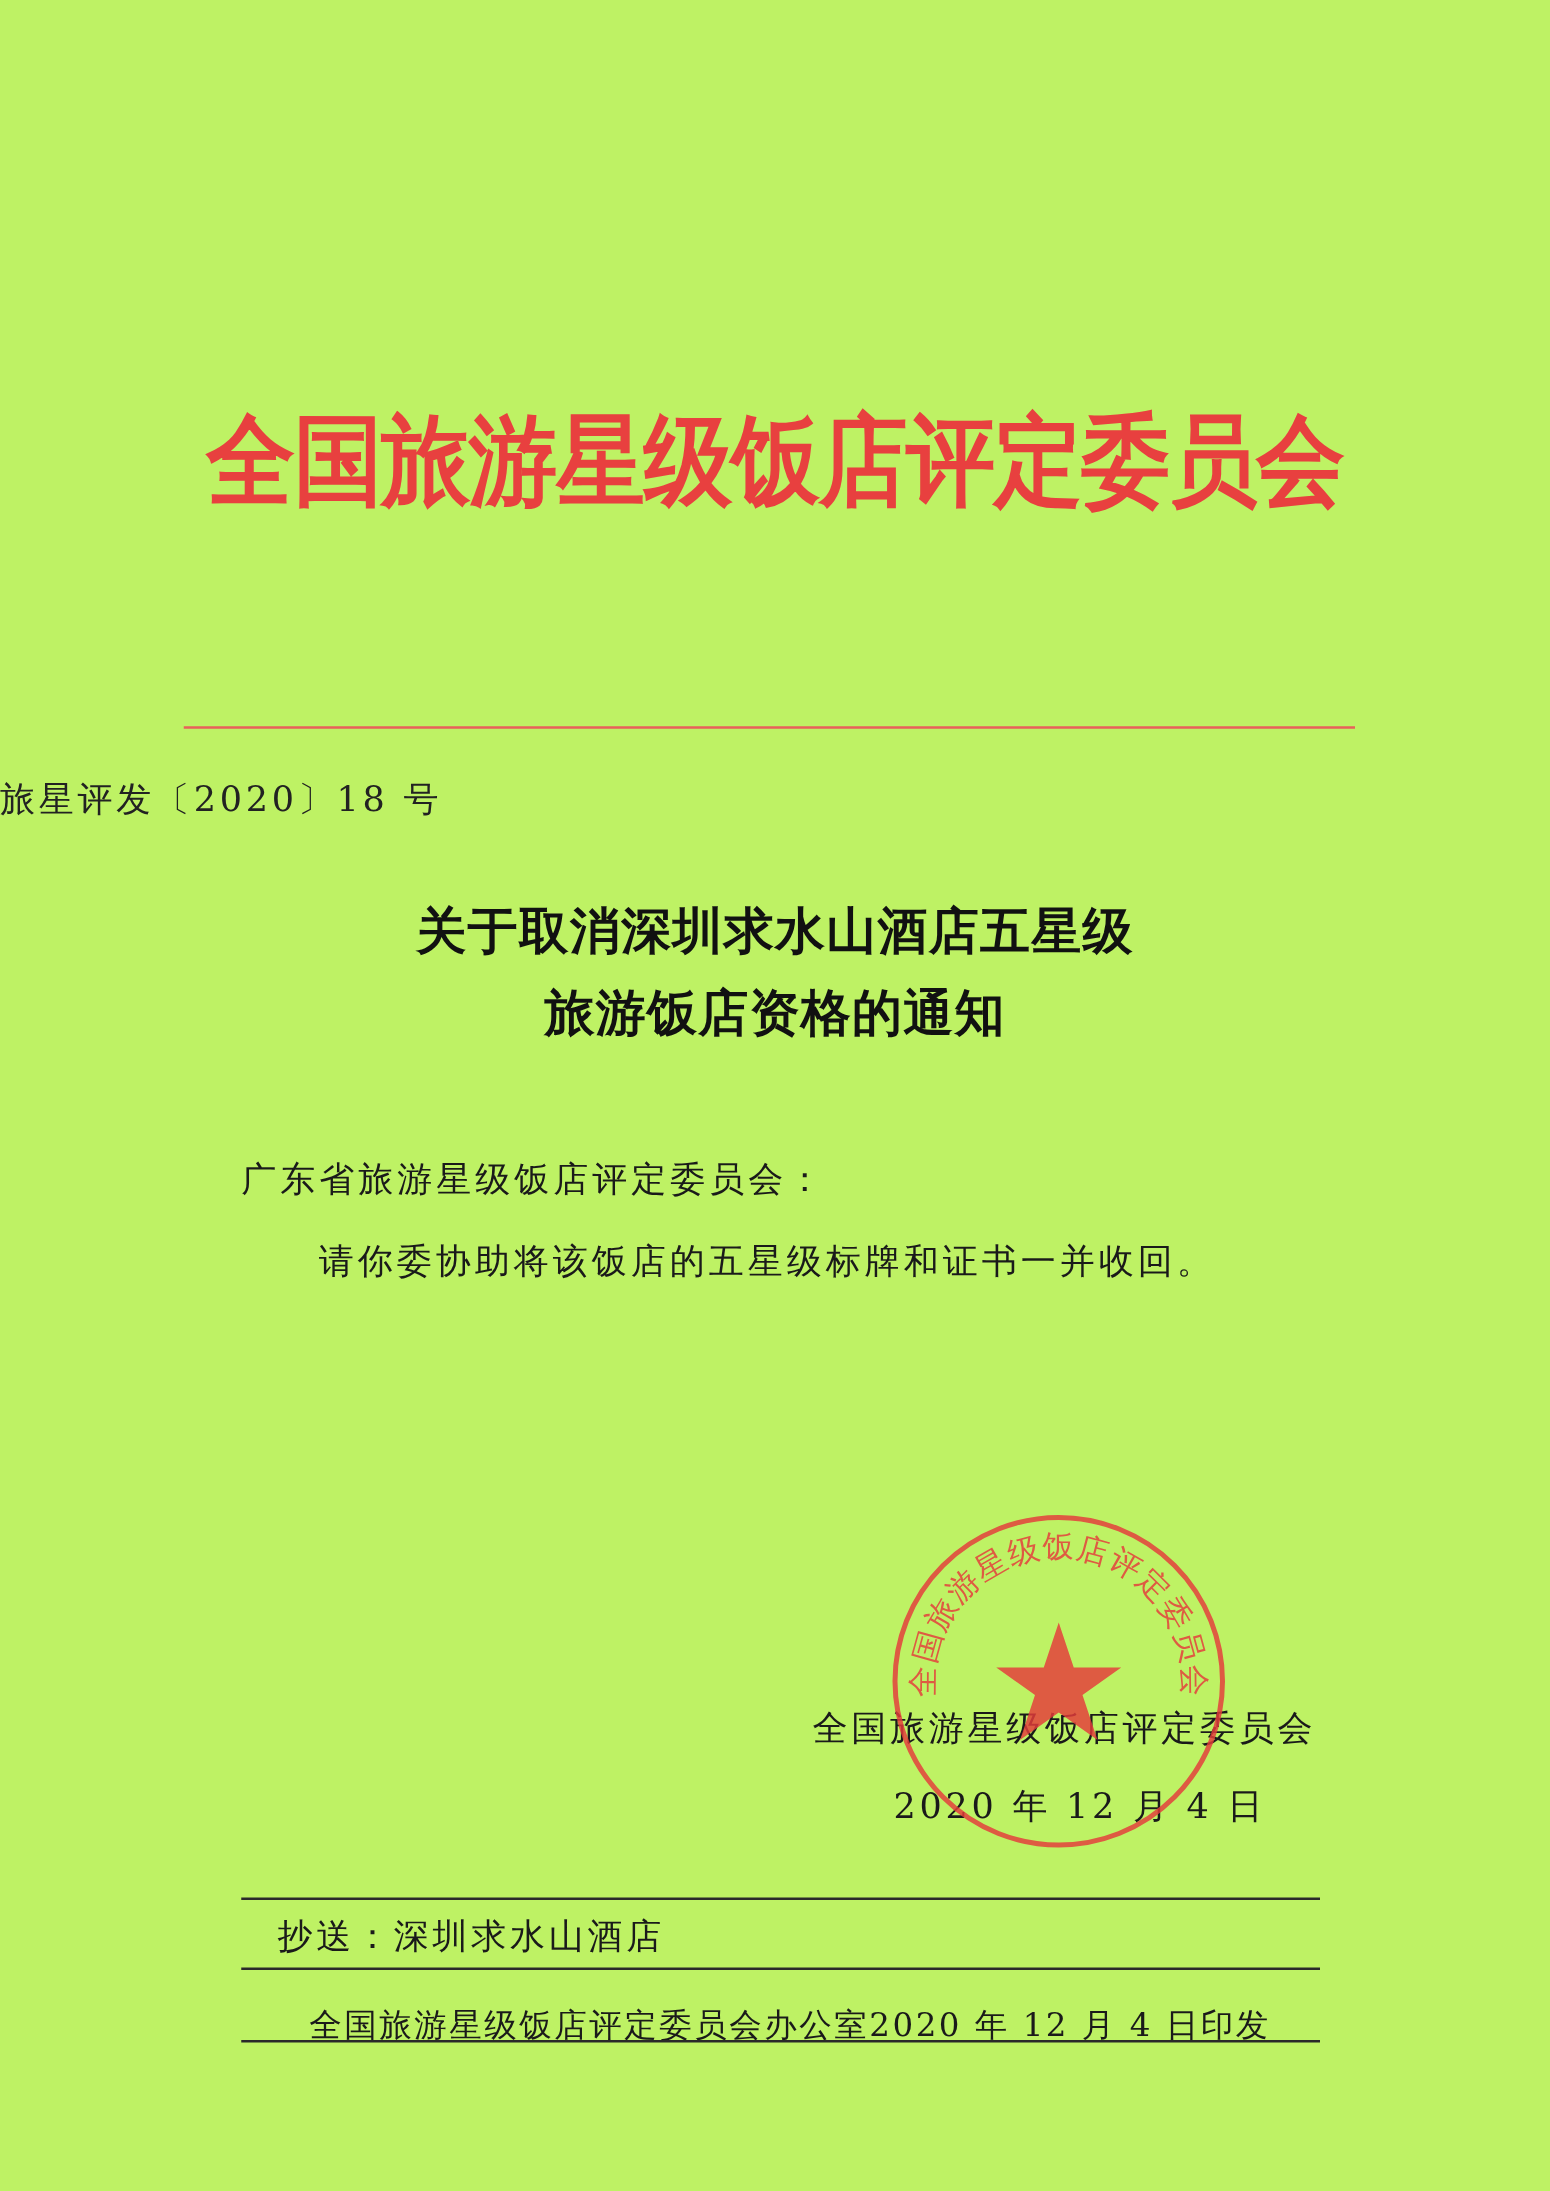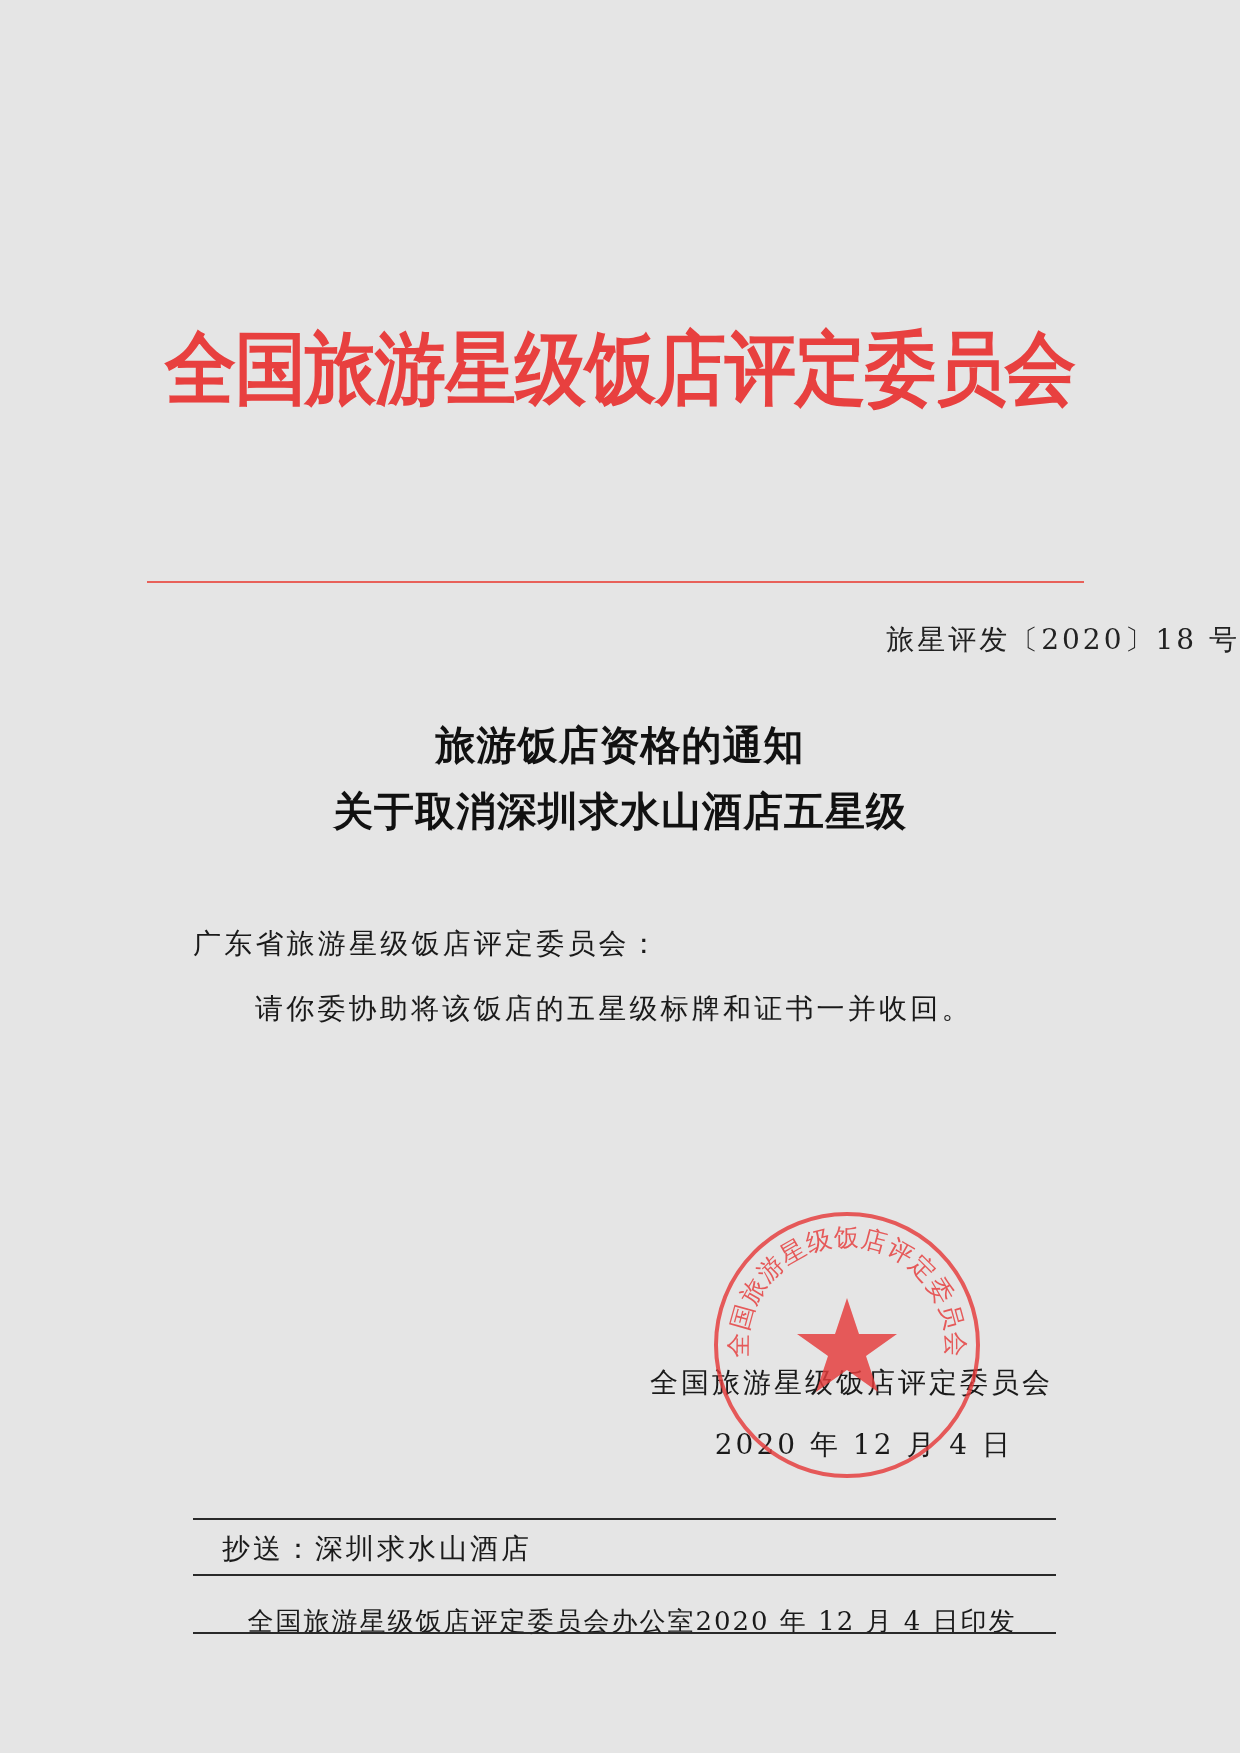--- a/index.html
+++ b/index.html
@@ -12,21 +12,21 @@
       height: 1753px;
       position: relative;
       overflow: hidden;
       font-family: "DejaVu Serif", "Liberation Serif", serif;
       color: #1a1a1a;
     }
     .page {
       position: absolute;
       left: 0; top: 0;
       width: 1240px; height: 1753px;
-      background: #e5e5e5;
+      background: #bef264;
     }
     .masthead {
       position: absolute;
       left: 0; width: 1240px;
       top: 318px;
       text-align: center;
       font-family: "DejaVu Serif", serif;
       font-weight: bold;
       font-size: 71px;
       letter-spacing: -1px;
@@ -39,21 +39,21 @@
       left: 147px;
       width: 937px;
       top: 581px;
       height: 2px;
       background: #e8615a;
     }
     .doc-number {
       position: absolute;
       left: 0; width: 1240px;
       top: 620px;
-      text-align: right;
+      text-align: left;
       font-size: 28px;
       letter-spacing: 3px;
       line-height: 40px;
       color: #222;
     }
     .doc-title {
       position: absolute;
       left: 0; width: 1240px;
       top: 712px;
       text-align: center;
@@ -140,22 +140,22 @@
 
 <div class="page">
 
   <div class="masthead">全国旅游星级饭店评定委员会</div>
 
   <div class="red-rule"></div>
 
   <div class="doc-number">旅星评发〔2020〕18 号</div>
 
   <div class="doc-title">
+    <div>关于取消深圳求水山酒店五星级</div>
     <div>旅游饭店资格的通知</div>
-    <div>关于取消深圳求水山酒店五星级</div>
   </div>
 
   <div class="body-text">
     <p>广东省旅游星级饭店评定委员会：</p>
     <p class="indent">请你委协助将该饭店的五星级标牌和证书一并收回。</p>
   </div>
 
   <div class="signature">
     <div>全国旅游星级饭店评定委员会</div>
     <div class="date">2020 年 12 月 4 日</div>

